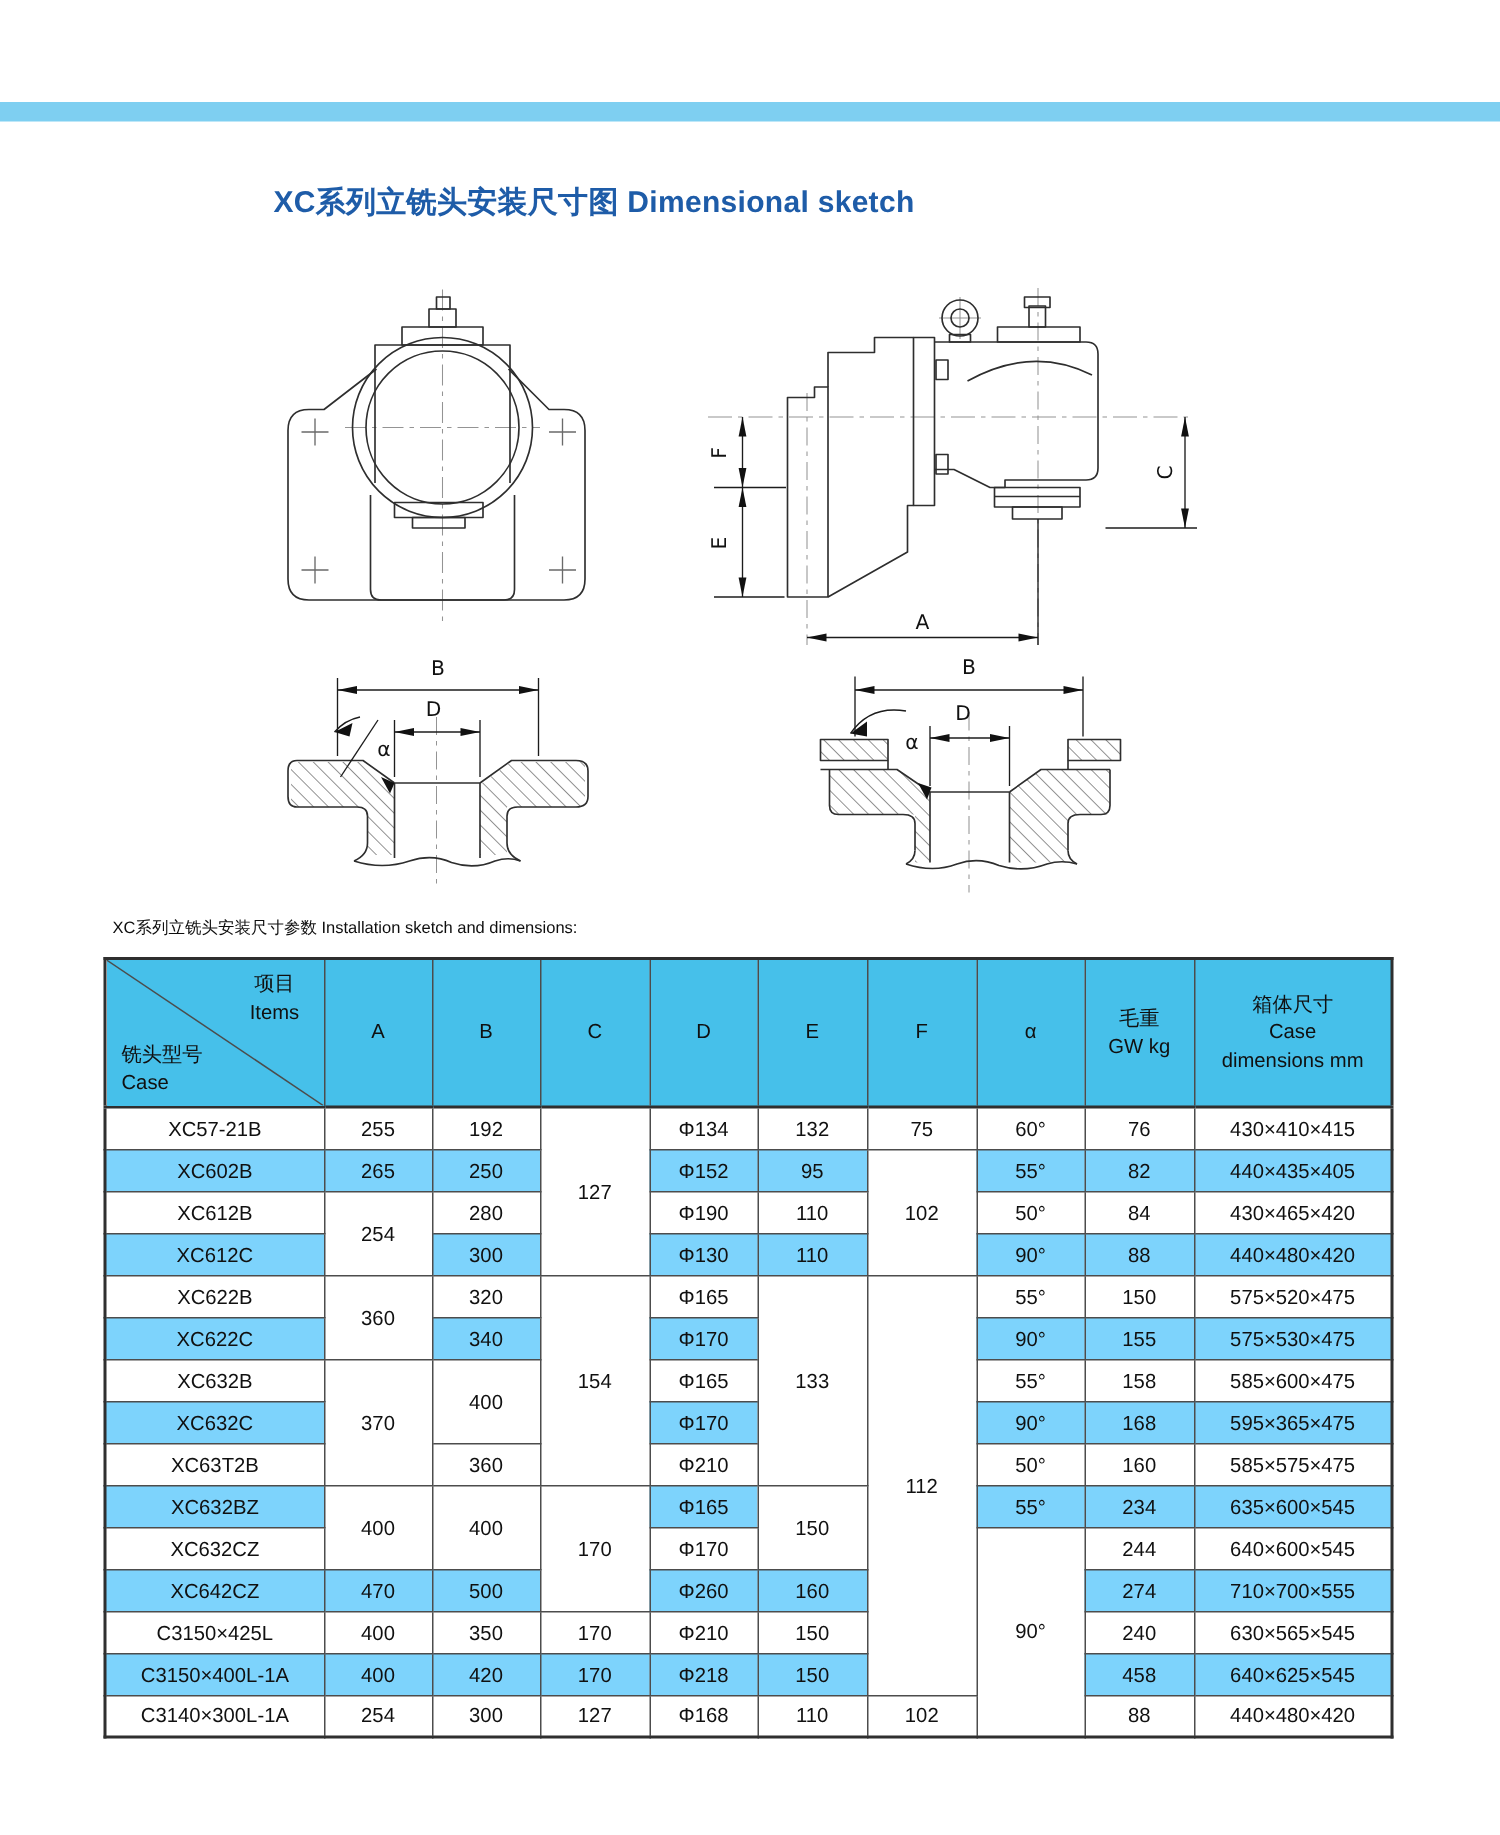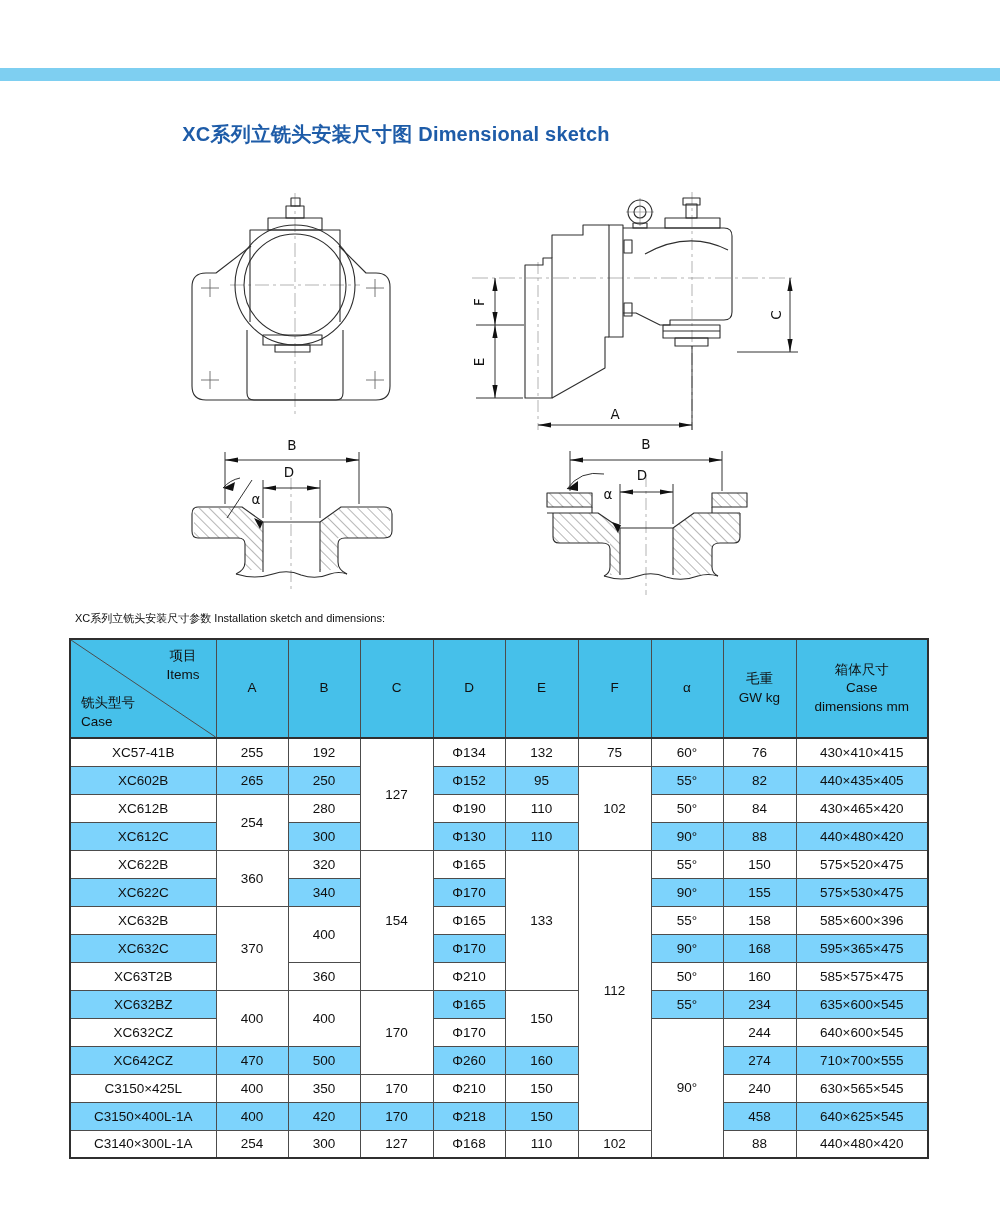--- a/index.html
+++ b/index.html
@@ -280,21 +280,21 @@
       </th>
       <th>
         <div>箱体尺寸</div>
         <div>Case</div>
         <div>dimensions mm</div>
       </th>
     </tr>
   </thead>
   <tbody>
     <tr>
-      <td>XC57-41B</td>
+      <td>XC57-21B</td>
       <td>255</td>
       <td>192</td>
       <td rowspan="4">127</td>
       <td>Φ134</td>
       <td>132</td>
       <td>75</td>
       <td>60°</td>
       <td>76</td>
       <td>430×410×415</td>
     </tr>
@@ -348,21 +348,21 @@
       <td>155</td>
       <td>575×530×475</td>
     </tr>
     <tr class="thick">
       <td>XC632B</td>
       <td rowspan="3">370</td>
       <td rowspan="2">400</td>
       <td>Φ165</td>
       <td>55°</td>
       <td>158</td>
-      <td>585×600×396</td>
+      <td>585×600×475</td>
     </tr>
     <tr class="alt">
       <td>XC632C</td>
       <td>Φ170</td>
       <td>90°</td>
       <td>168</td>
       <td>595×365×475</td>
     </tr>
     <tr>
       <td>XC63T2B</td>

